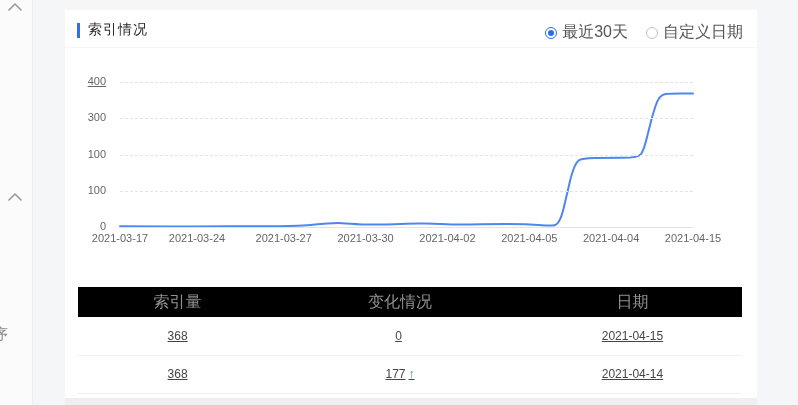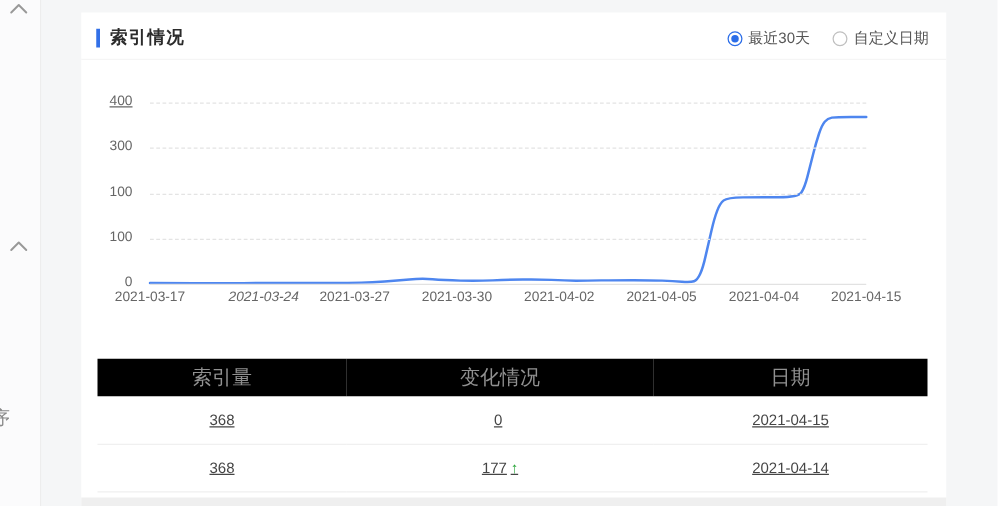--- a/index.html
+++ b/index.html
@@ -13,22 +13,22 @@
   .chev svg { display:block; }
   .rail .half-char { position:absolute; left:-7px; top:325px; font-size:15px; color:#8a8a8a; }
 
   
   .card { position:absolute; left:65px; top:10px; width:692px; height:395px; background:#ffffff; }
 
   
   .card-header { position:absolute; left:0; top:0; width:100%; height:38px; border-bottom:1px solid #f5f5f5; }
   .title-wrap { position:absolute; left:12px; top:11px; display:flex; align-items:center; }
   .title-bar { width:3px; height:15px; background:#3270e8; margin-right:8px; }
-  .title { font-size:14px; font-weight:bold; color:#2b2b2b; letter-spacing:1px; }
-  .radios { position:absolute; right:14px; top:12px; display:flex; align-items:flex-start; font-size:12px; color:#555; }
+  .title { font-size:14px; font-weight:normal; color:#2b2b2b; letter-spacing:1px; }
+  .radios { position:absolute; right:14px; top:12px; display:flex; align-items:flex-start; font-size:16px; color:#555; }
   .radio-item { display:flex; align-items:center; margin-left:18px; cursor:pointer; }
   .radio-circle { width:12px; height:12px; border-radius:50%; border:1px solid #c0c0c0; background:#fff; margin-right:5px; position:relative; }
   .radio-circle.on { border-color:#2b6de8; }
   .radio-circle.on::after { content:""; position:absolute; left:2px; top:2px; width:6px; height:6px; border-radius:50%; background:#2b6de8; }
 
   
   .chart-area { position:absolute; left:55px; top:72px; width:573px; height:145px; }
   .gridline { position:absolute; left:0; width:573px; height:0; border-top:1px dashed #e4e4e4; }
   .gridline.zero { border-top:1px solid #e2e2e2; }
   .y-labels { position:absolute; left:0; top:72px; width:48px; height:145px; }
@@ -97,21 +97,21 @@
         <path fill="none" stroke-width="2" stroke-linejoin="round" stroke-linecap="round" d="M0.0,146.3 Q28.7,146.3 43.0,146.5 Q57.3,146.6 74.5,146.5 Q91.7,146.3 108.9,146.3 Q126.1,146.3 143.3,146.3 Q160.4,146.3 169.0,146.1 Q177.6,145.9 187.7,145.2 Q197.7,144.5 207.4,143.6 Q217.2,142.7 226.0,143.4 Q234.9,144.1 248.4,144.5 Q261.9,144.8 274.2,144.3 Q286.5,143.7 298.2,143.6 Q310.0,143.4 321.2,143.9 Q332.3,144.5 340.9,144.5 Q349.5,144.5 361.0,144.3 Q372.4,144.1 386.8,144.1 Q401.1,144.1 409.7,144.5 Q418.3,144.8 425.5,145.4 Q432.6,145.9 435.2,145.0 Q437.8,144.1 440.1,139.2 Q442.4,134.3 444.6,124.3 Q446.9,114.4 449.2,104.4 Q451.5,94.4 453.8,88.5 Q456.1,82.5 459.0,80.3 Q461.8,78.1 474.4,77.9 Q487.1,77.8 502.8,77.8 Q518.6,77.8 521.1,74.0 Q523.7,70.1 526.0,61.1 Q528.3,52.0 530.6,43.0 Q532.9,33.9 535.2,27.0 Q537.5,20.1 539.8,17.4 Q542.1,14.7 545.5,14.1 Q548.9,13.6 561.0,13.6 L573.0,13.6" stroke="#4e86ef"></path>
       </svg>
     <div class="gridline" style="top: 0px;"></div>
         <div class="gridline" style="top: 36.25px;"></div>
         <div class="gridline" style="top: 72.5px;"></div>
         <div class="gridline" style="top: 108.75px;"></div>
         <div class="gridline zero" style="top: 145px;"></div>
       </div>
     <div class="x-labels">
         <div class="x-label" style="left: 0px;">2021-03-17</div>
-        <div class="x-label" style="left: 91px; font-style: italic;">2021-03-24</div>
+        <div class="x-label" style="left: 77px;">2021-03-24</div>
         <div class="x-label" style="left: 163.714px;">2021-03-27</div>
         <div class="x-label" style="left: 245.571px;">2021-03-30</div>
         <div class="x-label" style="left: 327.429px;">2021-04-02</div>
         <div class="x-label" style="left: 409.286px;">2021-04-05</div>
         <div class="x-label" style="left: 491.143px;">2021-04-04</div>
         <div class="x-label" style="left: 573px;">2021-04-15</div>
       </div>
 
     <div class="table-wrap">
       <table>

